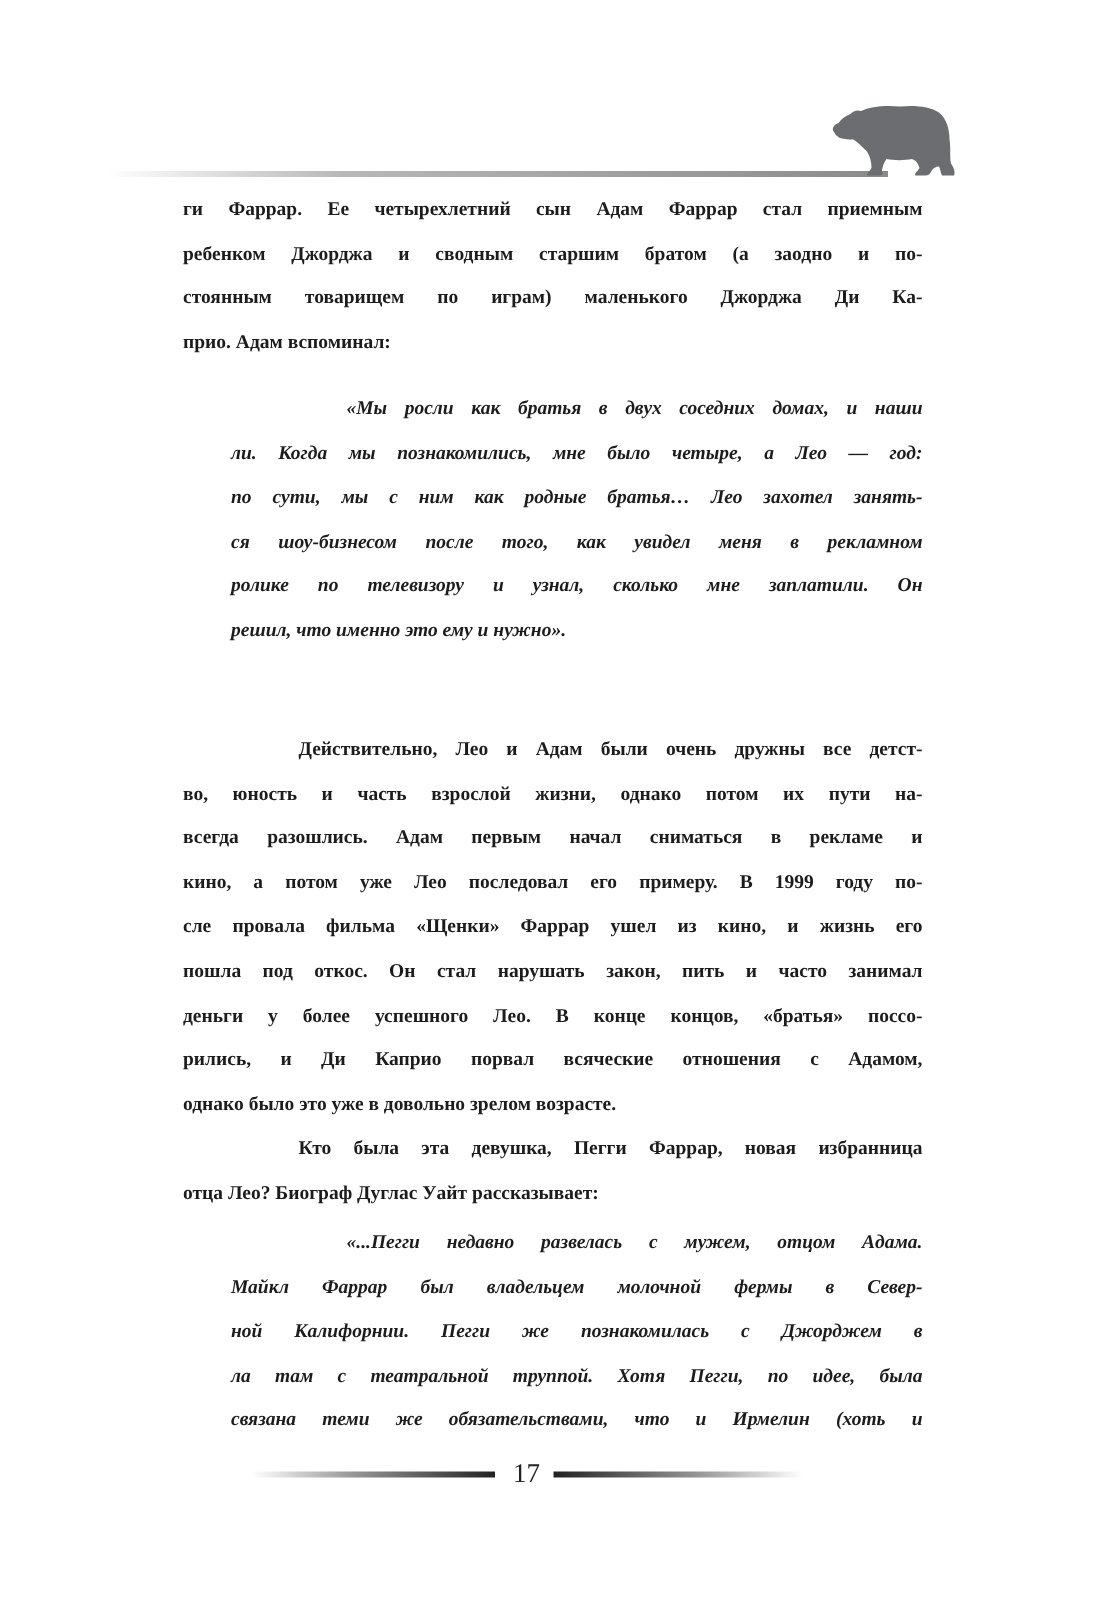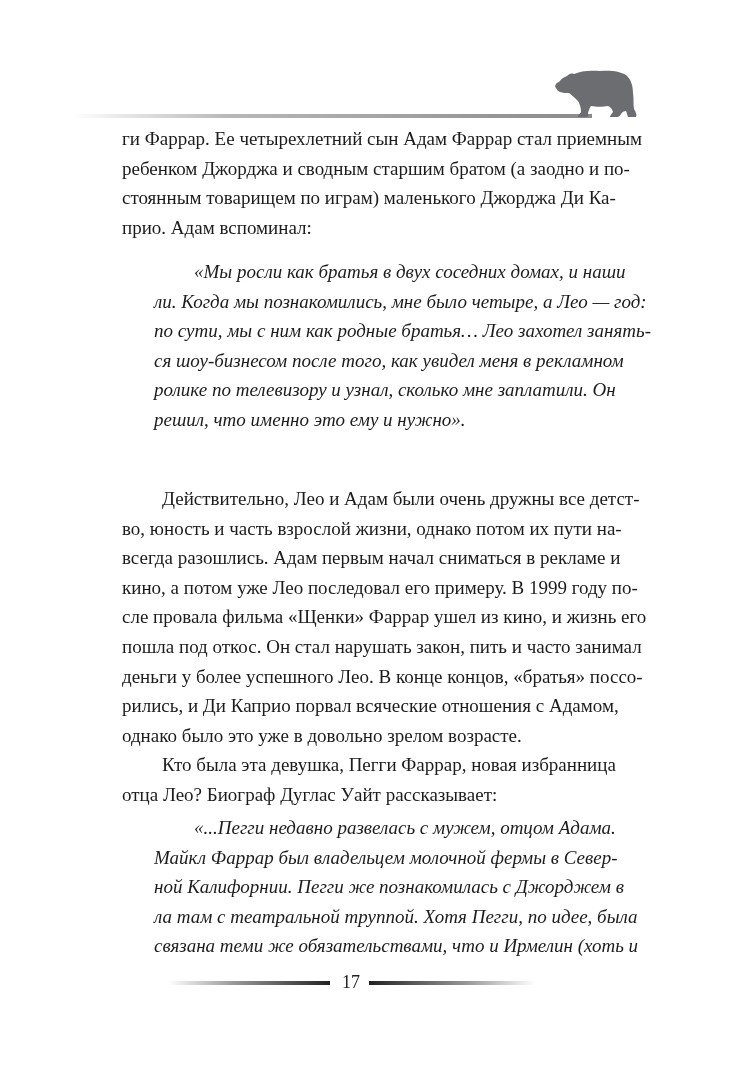--- a/index.html
+++ b/index.html
@@ -2,24 +2,24 @@
 <html><head>
 <meta charset="utf-8">
 <style>
   html, body { margin: 0; padding: 0; background: #ffffff; }
   body { width: 735px; height: 1080px; position: relative; overflow: hidden;
          font-family: "Liberation Serif", "DejaVu Serif", serif; color: #1c1c1c; }
   .header { position: absolute; left: 0; top: 0; width: 735px; height: 125px; }
   .header-rule { position: absolute; left: 72px; top: 114px; width: 520px; height: 4px;
     background: linear-gradient(to right, rgba(120,120,120,0) 0%, #b8b8b8 30%, #8a8a8a 100%); }
   .bear { position: absolute; left: 548px; top: 66px; width: 100px; height: 54px; }
-  .text-block { position: absolute; left: 122px; width: 493px; font-size: 19px; line-height: 29.6px; }
+  .text-block { position: absolute; left: 122px; width: 493px; font-size: 13px; line-height: 29.6px; font-weight: bold; }
   .line { display: block; white-space: nowrap; text-align: justify; text-align-last: justify; }
   .line.last { text-align-last: left; }
-  .line.indent { padding-left: 40px; }
+  .line.indent { padding-left: 40px; margin-left: 37px; }
   .quote { left: 154px; width: 461px; font-style: italic; }
   .footer { position: absolute; top: 968px; left: 0; width: 592px; height: 30px; }
   .footer-rule-left { position: absolute; left: 168px; top: 13px; width: 162px; height: 4px;
     background: linear-gradient(to right, rgba(150,150,150,0) 0%, #9a9a9a 40%, #222 100%); }
   .footer-rule-right { position: absolute; left: 369px; top: 13px; width: 166px; height: 4px;
     background: linear-gradient(to left, rgba(150,150,150,0) 0%, #9a9a9a 40%, #222 100%); }
   .page-number { position: absolute; left: 334px; top: 0; width: 34px; text-align: center;
     font-size: 18px; line-height: 28px; color: #222; }
 </style>
 </head>

